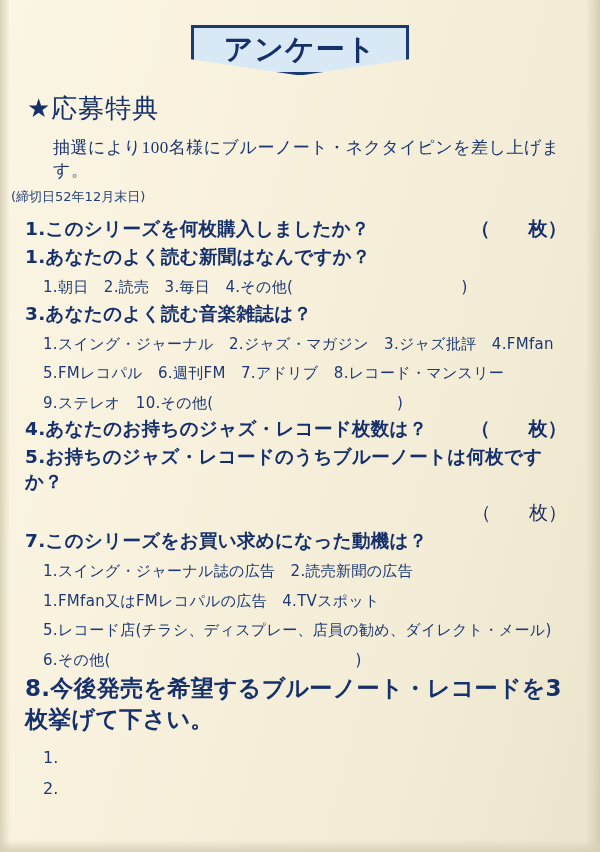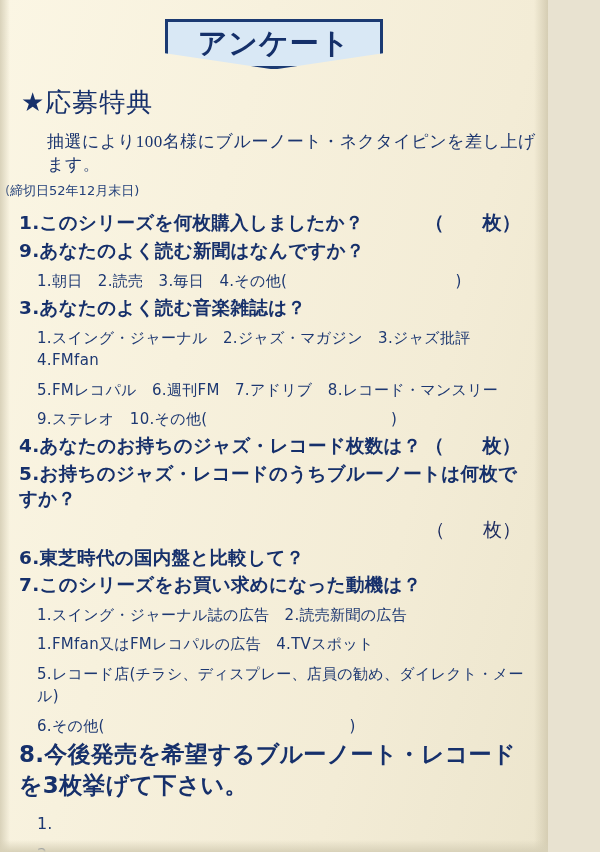--- a/index.html
+++ b/index.html
@@ -8,25 +8,25 @@
   }
   body {
     width: 600px;
     height: 852px;
     background: #e8e2d0;
     font-family: "DejaVu Sans", sans-serif;
     overflow: hidden;
   }
   .page {
     position: relative;
-    width: 548px;
+    width: 600px;
     height: 852px;
     background: linear-gradient(105deg, #fbf6e4 0%, #f7f1dd 35%, #f3ecd6 70%, #ece5cd 100%);
     box-sizing: border-box;
-    padding: 5px;
+    padding: 11px;
     color: #1b2a5e;
   }
   .paper-edge-left {
     position: absolute;
     left: 0; top: 0; bottom: 0;
     width: 10px;
     background: linear-gradient(90deg, #d9d2ba 0%, rgba(217,210,186,0) 100%);
     pointer-events: none;
   }
   .paper-edge-right {
@@ -167,21 +167,21 @@
         <span class="qt-text">1.このシリーズを何枚購入しましたか？</span>
         <span class="paren-spacer">
           <span>（</span>
           <span>枚）</span>
         </span>
       </div>
     </div>
 
     <div class="q">
       <div class="q-title">
-        <span class="qt-text">9.あなたのよく読む新聞はなんですか？</span>
+        <span class="qt-text">1.あなたのよく読む新聞はなんですか？</span>
       </div>
       <div class="answer-row">1.朝日　2.読売　3.毎日　4.その他(　　　　　　　　　　　)</div>
     </div>
 
     <div class="q">
       <div class="q-title">
         <span class="qt-text">3.あなたのよく読む音楽雑誌は？</span>
       </div>
       <div class="answer-row">1.スイング・ジャーナル　2.ジャズ・マガジン　3.ジャズ批評　4.FMfan</div>
       <div class="answer-row">5.FMレコパル　6.週刊FM　7.アドリブ　8.レコード・マンスリー</div>
@@ -202,23 +202,20 @@
       <div class="q-title">
         <span class="qt-text">5.お持ちのジャズ・レコードのうちブルーノートは何枚ですか？</span>
       </div>
       <div class="paren-right">
         <span>（</span>
         <span>枚）</span>
       </div>
     </div>
 
     <div class="q">
-      <div class="q-title">
-        <span class="qt-text">6.東芝時代の国内盤と比較して？</span>
-      </div>
     </div>
 
     <div class="q">
       <div class="q-title">
         <span class="qt-text">7.このシリーズをお買い求めになった動機は？</span>
       </div>
       <div class="answer-row">1.スイング・ジャーナル誌の広告　2.読売新聞の広告</div>
       <div class="answer-row">1.FMfan又はFMレコパルの広告　4.TVスポット</div>
       <div class="answer-row">5.レコード店(チラシ、ディスプレー、店員の勧め、ダイレクト・メール)</div>
       <div class="answer-row">6.その他(　　　　　　　　　　　　　　　　)</div>

